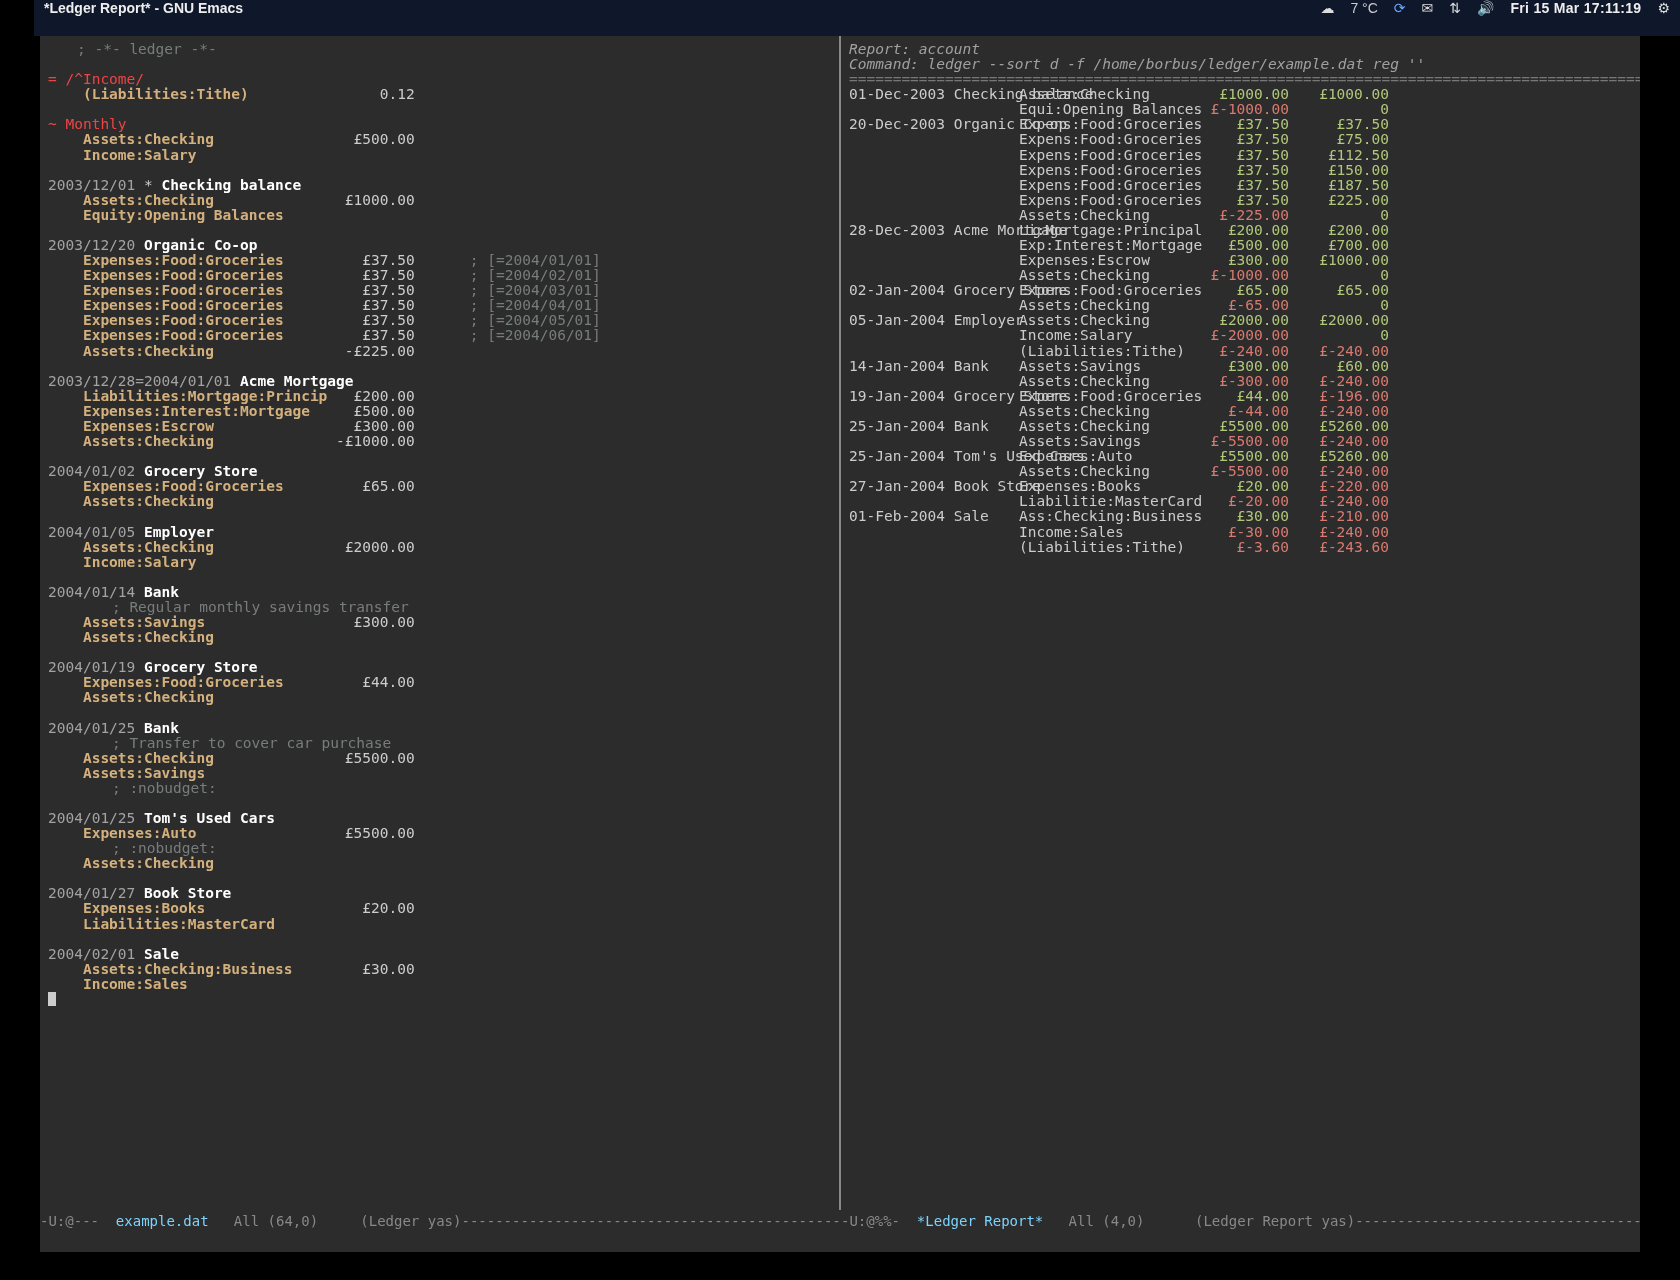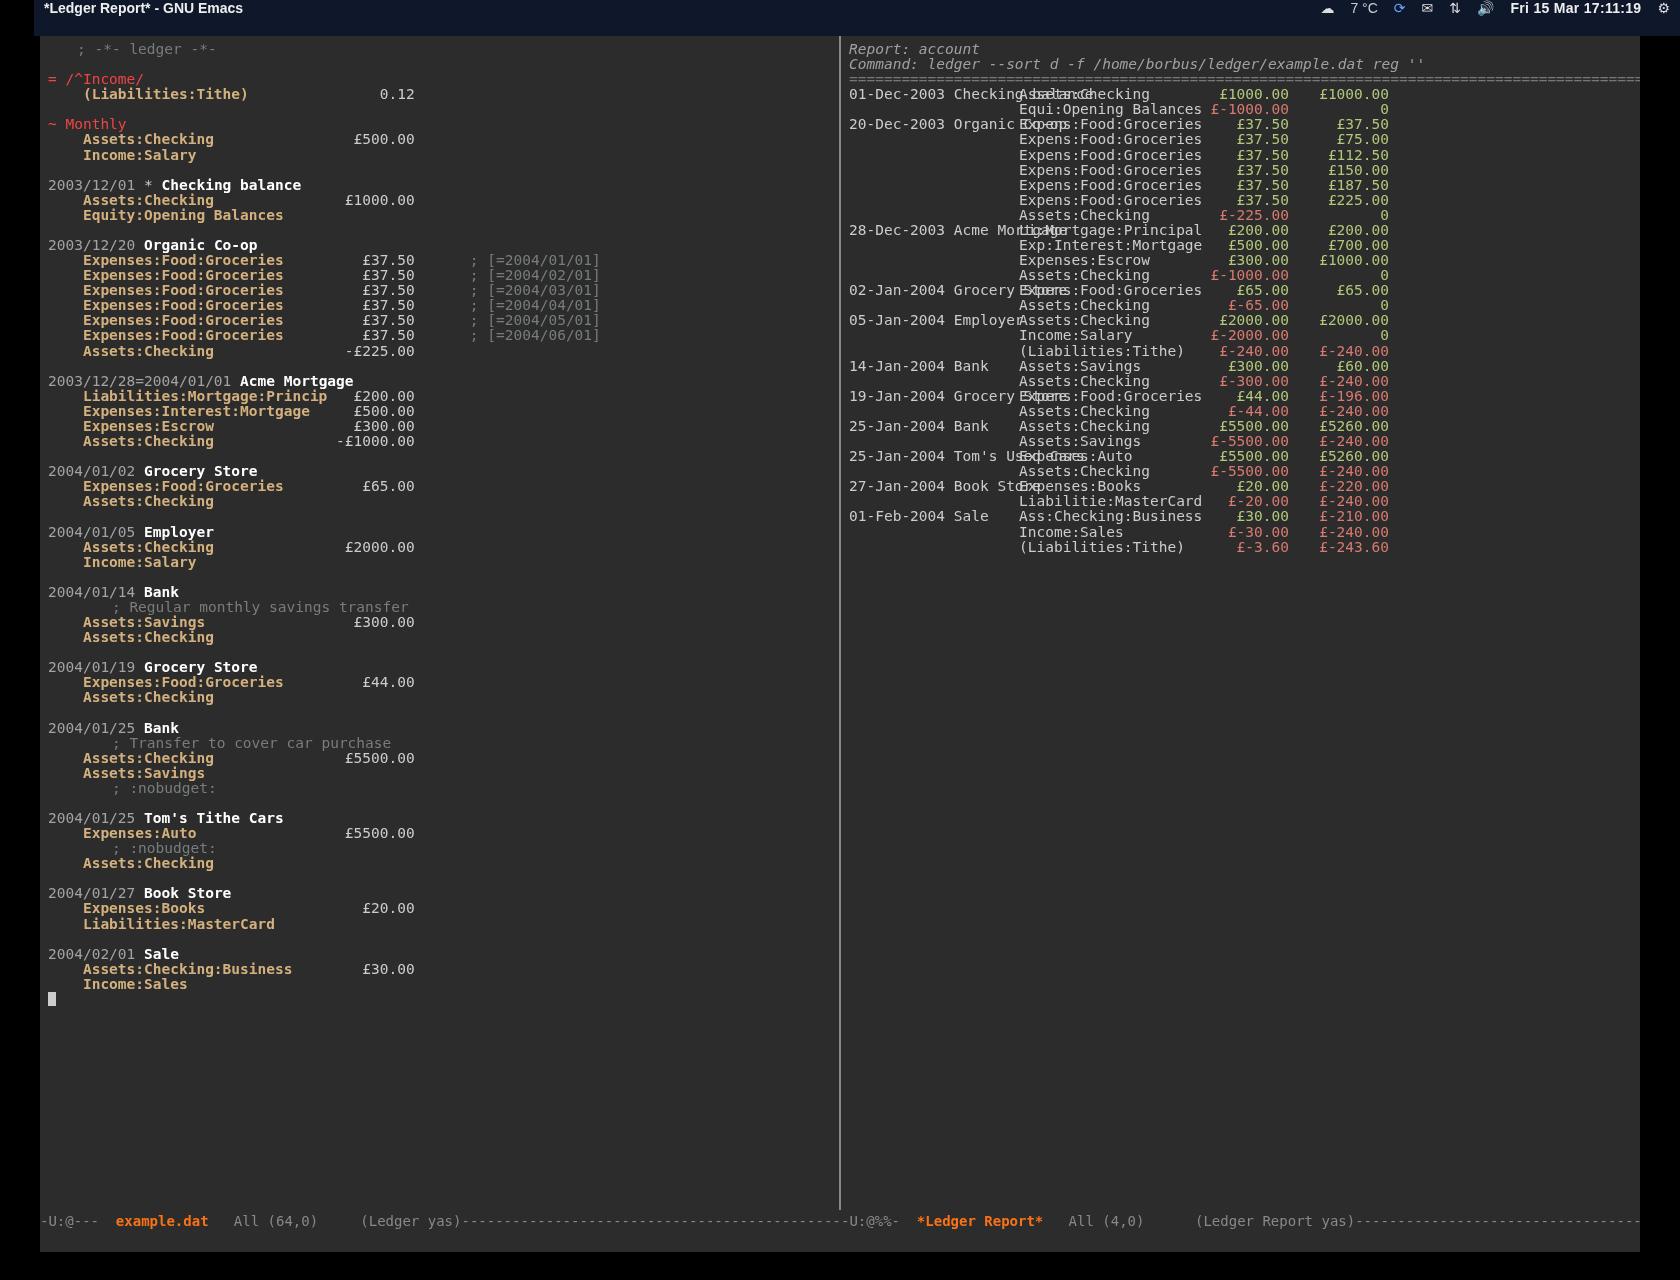--- a/index.html
+++ b/index.html
@@ -41,21 +41,21 @@
   .reg .c2 { width: 180px; }   
   .reg .c3 { width:  90px; text-align: right; }
   .reg .c4 { width:  90px; text-align: right; margin-left: 10px;}
 
   
   .modelines { position: absolute; left: 40px; right: 40px; bottom: 48px;
                height: 22px; display: flex; background:#2c2c2c;
                color:#888; font-family:"DejaVu Sans Mono",monospace; font-size:14px;
                align-items:center; white-space:pre; }
   .modelines .ml { flex:1 1 50%; overflow:hidden; }
-  .modelines .buf { color:#f97316; font-weight:bold; }
+  .modelines .buf { color:#7dd3fc; font-weight:normal; }
   .modelines .sep { width:2px; }
 
   .minibuf { position:absolute; left:40px; right:40px; bottom:28px; height:20px;
              background:#2c2c2c; }
 
 </style>
 </head>
 <body>
 
 <div class="topbar">
@@ -119,21 +119,21 @@
 <span class="date">2004/01/19</span> <span class="payee">Grocery Store</span>
     <span class="key">Expenses:Food:Groceries     </span>    £44.00
     <span class="key">Assets:Checking             </span>
 
 <span class="date">2004/01/25</span> <span class="payee">Bank</span>
     <span class="cmt">; Transfer to cover car purchase</span>
     <span class="key">Assets:Checking             </span>  £5500.00
     <span class="key">Assets:Savings              </span>
     <span class="cmt">; :nobudget:</span>
 
-<span class="date">2004/01/25</span> <span class="payee">Tom's Tithe Cars</span>
+<span class="date">2004/01/25</span> <span class="payee">Tom's Used Cars</span>
     <span class="key">Expenses:Auto               </span>  £5500.00
     <span class="cmt">; :nobudget:</span>
     <span class="key">Assets:Checking             </span>
 
 <span class="date">2004/01/27</span> <span class="payee">Book Store</span>
     <span class="key">Expenses:Books              </span>    £20.00
     <span class="key">Liabilities:MasterCard      </span>
 
 <span class="date">2004/02/01</span> <span class="payee">Sale</span>
     <span class="key">Assets:Checking:Business    </span>    £30.00

